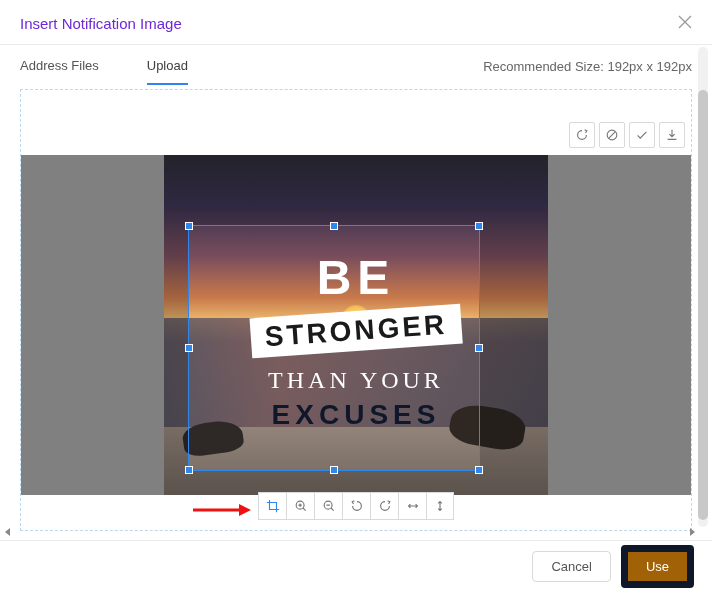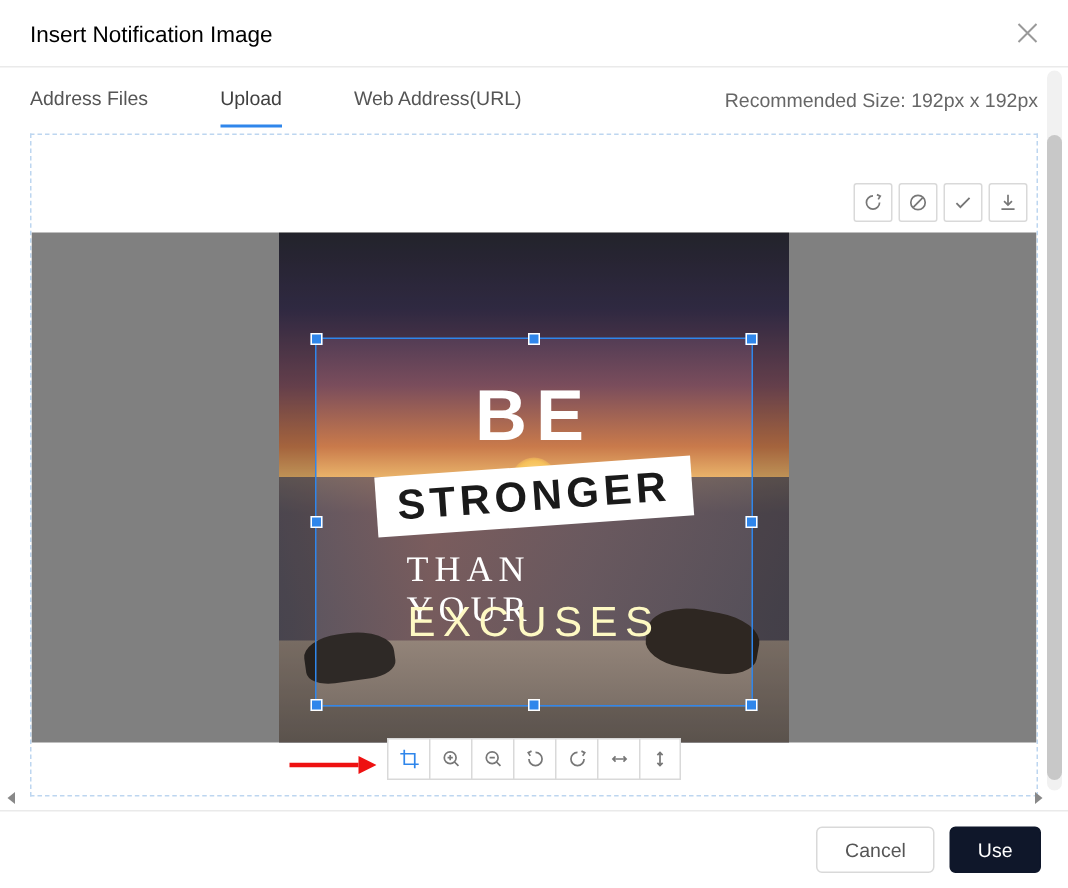--- a/index.html
+++ b/index.html
@@ -1,21 +1,21 @@
 <!DOCTYPE html>
 <html><head>
 <meta charset="utf-8">
 <style>
   * { box-sizing: border-box; margin: 0; padding: 0; }
   body { font-family: -apple-system, BlinkMacSystemFont, "Segoe UI", Arial, sans-serif; font-size: 13px; color: #333; background: #fff; width: 712px; height: 592px; overflow: hidden; position: relative; }
 
   .dialog { width: 712px; height: 592px; display: flex; flex-direction: column; }
 
   .dialog-header { display: flex; align-items: center; justify-content: space-between; padding: 14px 20px 12px; }
-  .dialog-title { font-size: 15px; color: #000000; font-weight: 400; }
+  .dialog-title { font-size: 15px; color: #6d28d9; font-weight: 400; }
   .close-x { color: #999; font-size: 18px; cursor: pointer; line-height: 1; }
 
   .dialog-hr { border: none; border-top: 1px solid #eaeaea; }
 
   .tabs-row { display: flex; align-items: center; padding: 0 20px; height: 42px; }
   .tab { padding: 10px 0; margin-right: 48px; color: #555; cursor: pointer; border-bottom: 2px solid transparent; }
   .tab.active { color: #404040; border-bottom-color: #2f86eb; }
   .rec-size { margin-left: auto; color: #666; font-size: 13px; }
 
   .content-area { flex: 1; padding: 2px 20px 0 20px; position: relative; }
@@ -24,71 +24,70 @@
   .scroll-y { position: absolute; right: 4px; top: 47px; width: 10px; height: 480px; background: #f1f1f1; border-radius: 5px; }
   .scroll-thumb-y { position: absolute; right: 4px; top: 90px; width: 10px; height: 430px; background: #c8c8c8; border-radius: 5px; }
 
   .scroll-x-row { position: absolute; left: 0; right: 12px; bottom: 52px; height: 16px; display: flex; align-items: center; justify-content: space-between; padding: 0 2px; }
   .scroll-arrow { width: 12px; height: 12px; color: #888; font-size: 10px; display:flex; align-items:center; justify-content:center; cursor:pointer; }
 
   .top-tools { position: absolute; top: 32px; right: 6px; display: flex; gap: 4px; z-index: 5; }
   .icon-btn { width: 26px; height: 26px; border: 1px solid #d9d9d9; background: #fff; display: flex; align-items: center; justify-content: center; cursor: pointer; color: #666; border-radius: 2px; }
 
   .stage { position: absolute; top: 65px; left: 0; right: 0; height: 340px; background: #808080; display:flex; justify-content:center; }
-  .img-wrap { width: 340px; height: 340px; position: relative; overflow:hidden; }
+  .img-wrap { width: 384px; height: 340px; position: relative; overflow:hidden; }
   .sky { position:absolute; inset:0; background: linear-gradient(#2b2b35 0%, #3a3250 15%, #7a4d5c 30%, #c97a4b 42%, #e9b36a 48%, #6e5052 55%, #4a4550 75%, #443f46 100%); }
   .sea { position:absolute; left:0; right:0; top:48%; height:42%; background: linear-gradient(90deg, #5a5763 0%, #7e5f5f 30%, #6b5b61 60%, #54505a 100%); opacity:0.85; }
   .beach { position:absolute; left:0; right:0; bottom:0; height:20%; background: linear-gradient(#938479, #6f655e); }
   .rock1 { position:absolute; left:5%; bottom:12%; width:60px; height:32px; background:#2e2926; border-radius:40% 50% 30% 30%; transform:rotate(-8deg); }
   .rock2 { position:absolute; right:6%; bottom:14%; width:75px; height:40px; background:#2e2722; border-radius:45% 40% 35% 35%; transform:rotate(10deg); }
   .sun { position:absolute; left:50%; top:44%; width:30px; height:30px; margin-left:-15px; background: radial-gradient(circle, #ffe39a 0%, #f6c15a 60%, rgba(246,193,90,0) 80%); border-radius:50%; }
 
   .txt-be { position:absolute; left:50%; top:95px; transform:translateX(-50%); color:#fff; font-size:48px; font-weight:700; letter-spacing:6px; font-family: Arial, sans-serif; }
   .txt-stronger { position:absolute; left:50%; top:156px; transform:translateX(-50%) rotate(-4deg); background:#fff; color:#1a1a1a; padding:4px 14px; font-size:28px; font-weight:800; letter-spacing:3px; font-family: Arial, sans-serif; }
   .txt-than { position:absolute; left:50%; top:212px; transform:translateX(-50%); color:#fff; font-size:24px; font-weight:500; letter-spacing:4px; font-family: Liberation Serif, serif; }
-  .txt-excuses { position:absolute; left:50%; top:244px; transform:translateX(-50%); color:#fef9c3; font-size:28px; font-weight:400; letter-spacing:5px; font-family: "Arial Narrow", Arial, sans-serif; }
+  .txt-excuses { position:absolute; left:50%; top:244px; transform:translateX(-50%); color:#0f172a; font-size:28px; font-weight:700; letter-spacing:5px; font-family: "Arial Narrow", Arial, sans-serif; }
 
   .crop-box { position:absolute; border: 1px solid #2f86eb; box-shadow: 0 0 0 1000px rgba(0,0,0,0.18); }
   .handle { position:absolute; width:8px; height:8px; background:#2f86eb; border:1px solid #fff; }
   .h-tl{top:-4px;left:-4px} .h-tr{top:-4px;right:-4px} .h-bl{bottom:-4px;left:-4px} .h-br{bottom:-4px;right:-4px}
   .h-t{top:-4px;left:50%;margin-left:-4px} .h-b{bottom:-4px;left:50%;margin-left:-4px}
   .h-l{left:-4px;top:50%;margin-top:-4px} .h-r{right:-4px;top:50%;margin-top:-4px}
 
   .bottom-tools { position:absolute; left:50%; bottom:10px; transform:translateX(-50%); display:flex; z-index:5; }
   .bottom-tools .icon-btn { width:28px; height:28px; border-right:none; border-radius:0; }
   .bottom-tools .icon-btn:last-child { border-right:1px solid #d9d9d9; }
   .bottom-tools .icon-btn.active { color:#2f86eb; }
 
   .arrow-annot { position:absolute; left:170px; bottom:10px; width:60px; height:20px; z-index:6; pointer-events:none; }
 
   .footer { position:absolute; left:0; right:0; bottom:0; height:52px; border-top:1px solid #eaeaea; display:flex; align-items:center; justify-content:flex-end; padding: 0 18px; gap:10px; background:#fff; }
   .btn { padding: 7px 18px; font-size:13px; border-radius:4px; cursor:pointer; }
   .btn-default { border:1px solid #d9d9d9; background:#fff; color:#555; }
-  .btn-primary { border:1px solid #0f172a; background:#0f172a; color:#fff; }
+  .btn-primary { border:7px solid #0f172a; background:#a16207; color:#fff; }
 </style>
 </head>
 <body>
 
 <div class="dialog">
 
   <div class="dialog-header">
     <div class="dialog-title">Insert Notification Image</div>
     <div class="close-x">
       <svg width="14" height="14" viewBox="0 0 14 14">
           <path d="M1 1 L13 13 M13 1 L1 13" stroke="#999" stroke-width="1.3" fill="none"></path>
         </svg>
     </div>
   </div>
 
   <hr class="dialog-hr">
 
   <div class="tabs-row">
     <div class="tab">Address Files</div>
     <div class="tab active">Upload</div>
-    <div class="tab">Web Address(URL)</div>
     <div class="rec-size">Recommended Size: 192px x 192px</div>
   </div>
 
   <div class="content-area">
     <div class="dashed-panel">
 
       <div class="top-tools">
         <div class="icon-btn">
           <svg width="14" height="14" viewBox="0 0 16 16">
               <path d="M8 3a5 5 0 1 0 5 5" stroke="#777" stroke-width="1.3" fill="none"></path>

